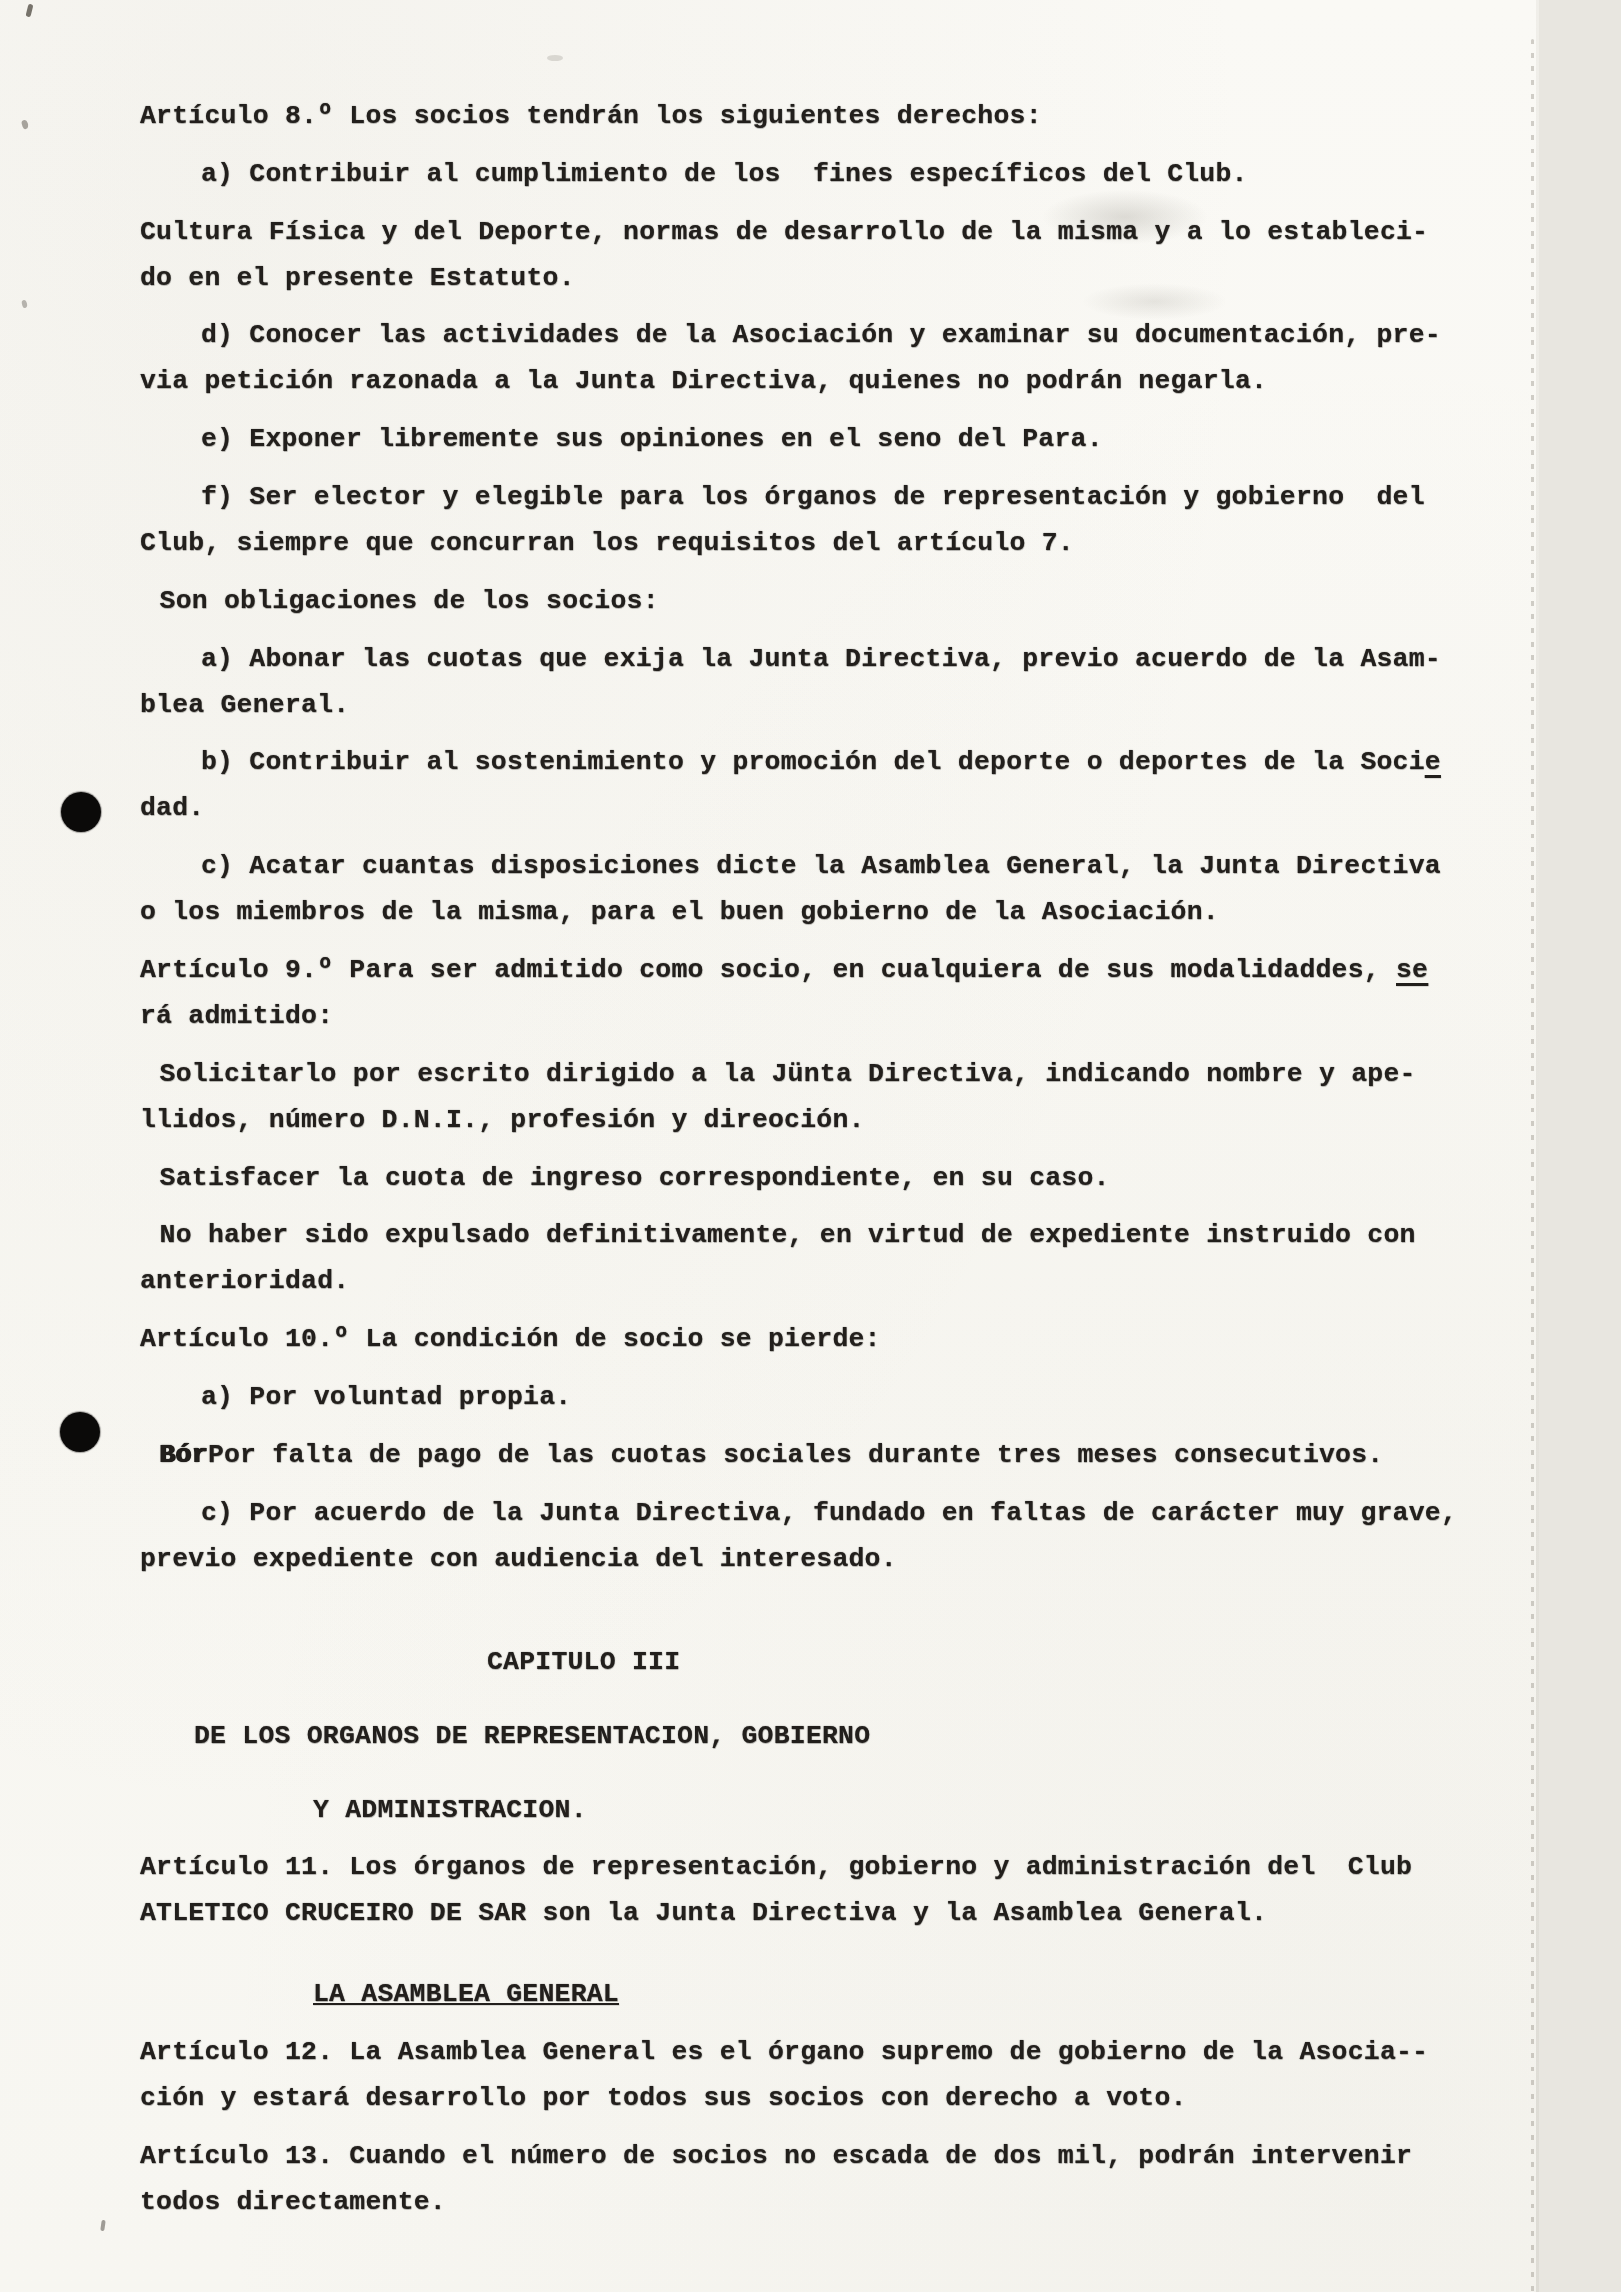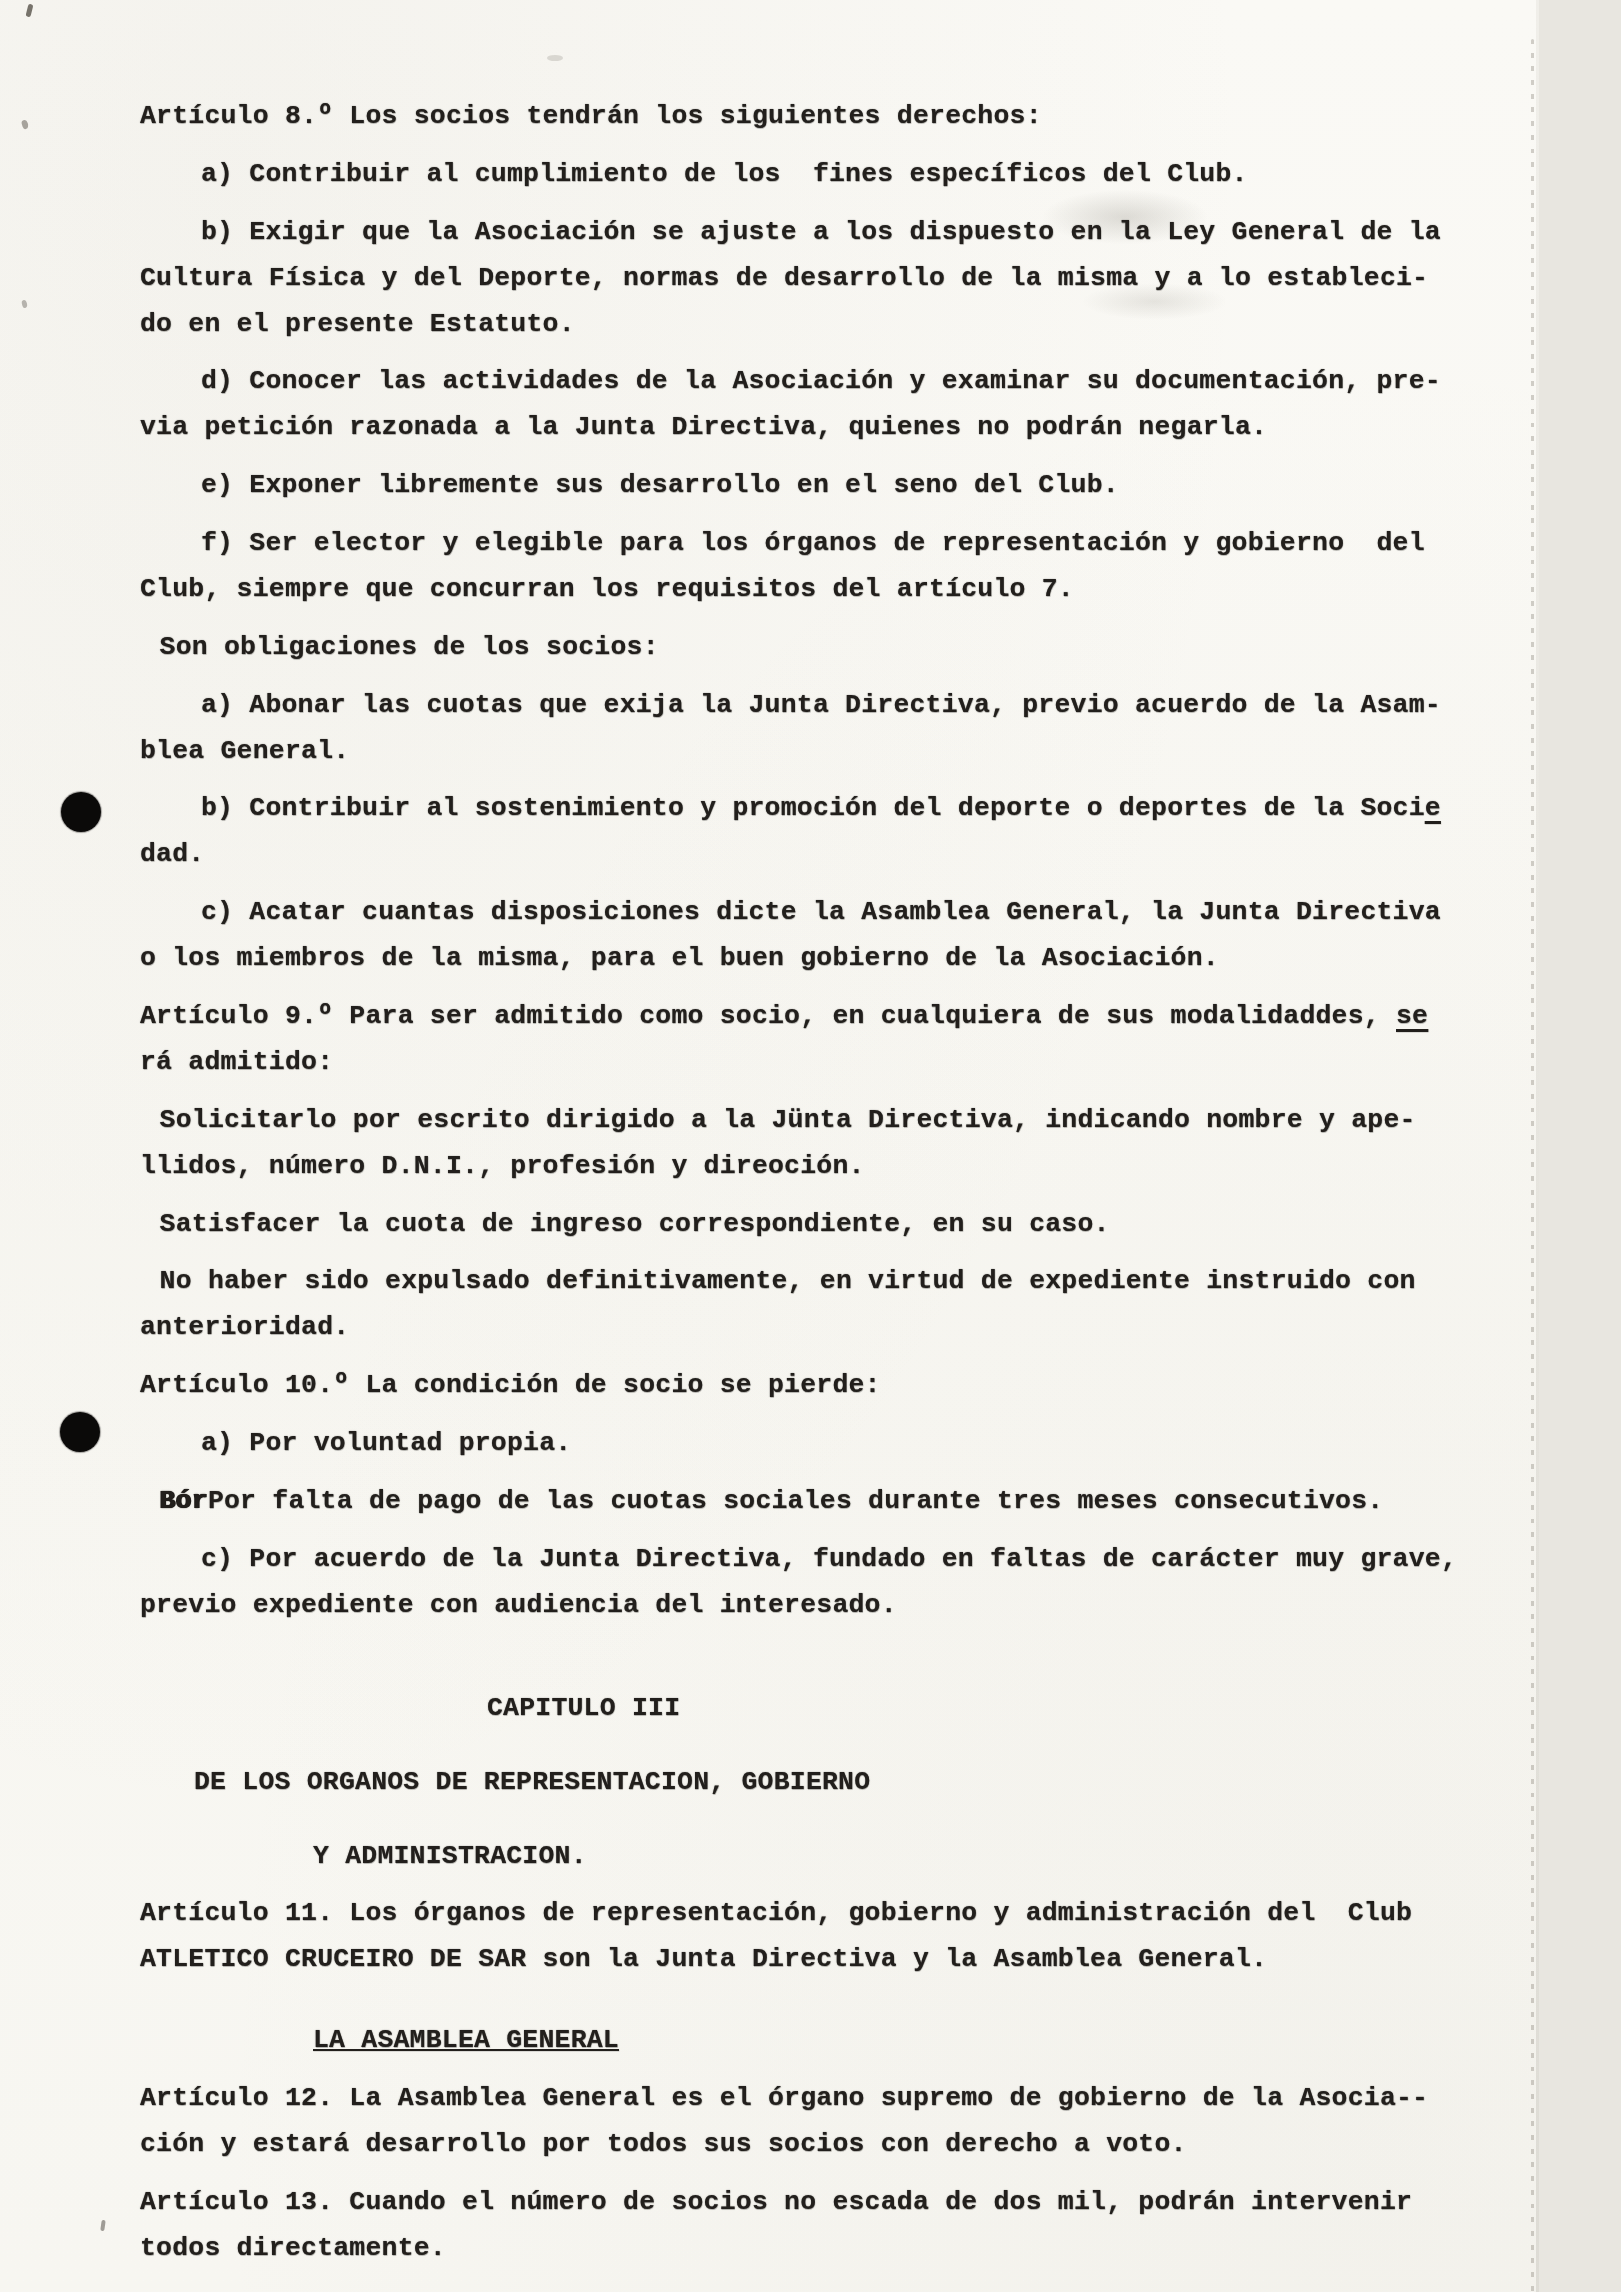--- a/index.html
+++ b/index.html
@@ -99,33 +99,32 @@
 
     <p class="para first">
       <span class="line">Artículo 8.º Los socios tendrán los siguientes derechos:</span>
     </p>
 
     <p class="para">
       <span class="line ind2">a) Contribuir al cumplimiento de los  fines específicos del Club.</span>
     </p>
 
     <p class="para">
-      <span class="line ind2">b) Exigir que la Asociación se ajuste a los dispuesto en la Ley General de la</span>
       <span class="line">Cultura Física y del Deporte, normas de desarrollo de la misma y a lo estableci-</span>
       <span class="line">do en el presente Estatuto.</span>
     </p>
 
 
     <p class="para">
       <span class="line ind2">d) Conocer las actividades de la Asociación y examinar su documentación, pre-</span>
       <span class="line">via petición razonada a la Junta Directiva, quienes no podrán negarla.</span>
     </p>
 
     <p class="para">
-      <span class="line ind2">e) Exponer libremente sus desarrollo en el seno del Club.</span>
+      <span class="line ind2">e) Exponer libremente sus opiniones en el seno del Para.</span>
     </p>
 
     <p class="para">
       <span class="line ind2">f) Ser elector y elegible para los órganos de representación y gobierno  del</span>
       <span class="line">Club, siempre que concurran los requisitos del artículo 7.</span>
     </p>
 
     <p class="para">
       <span class="line ind1">Son obligaciones de los socios:</span>
     </p>

